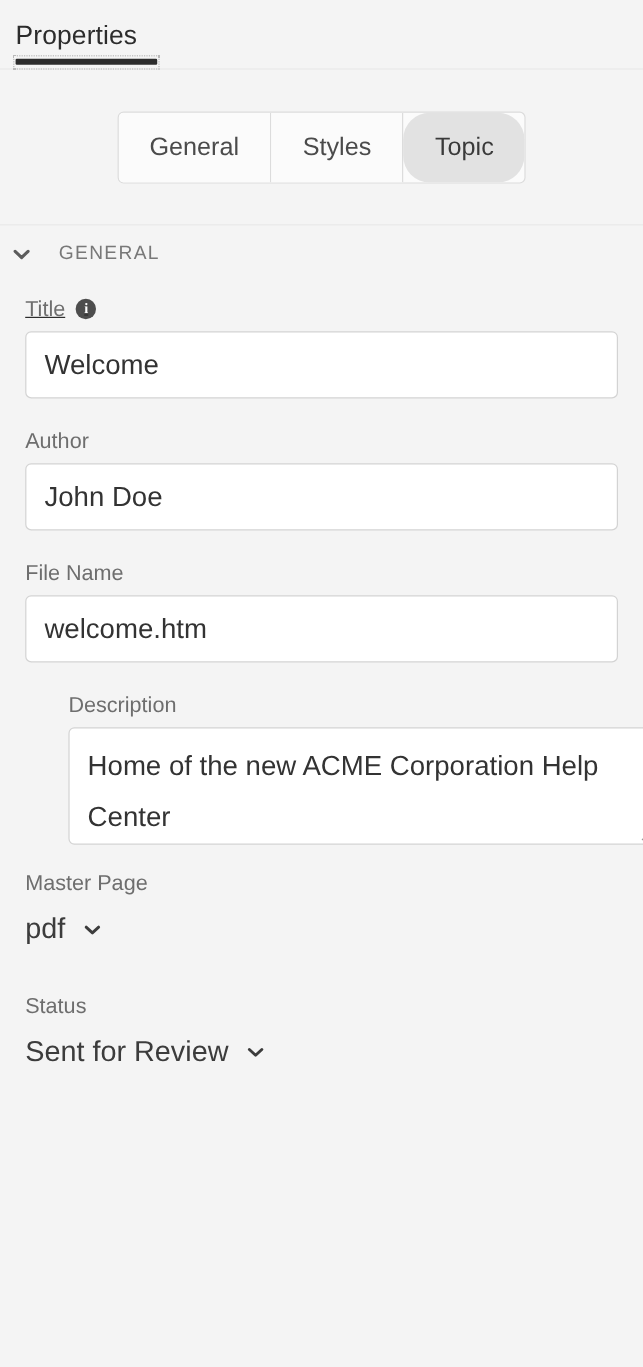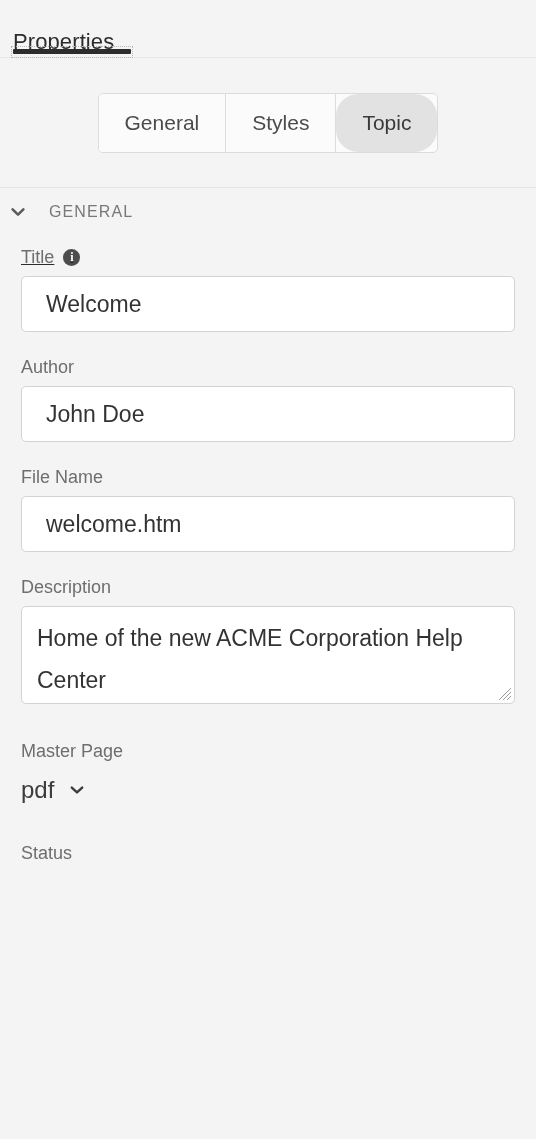--- a/index.html
+++ b/index.html
@@ -24,21 +24,21 @@
     height: 58px;
     background: #f4f4f4;
     border-bottom: 1px solid #e8e8e8;
   }
   .panel-tab {
     position: absolute;
     left: 13px;
     top: 0;
     height: 57px;
     display: flex;
-    align-items: flex-end;
+    align-items: center;
     padding-top: 2px;
   }
   .panel-tab-label {
     font-size: 22px;
     line-height: 30px;
     color: #2c2c2c;
     font-weight: 400;
     letter-spacing: 0.1px;
     white-space: nowrap;
   }
@@ -158,21 +158,21 @@
   }
 
   .text-input {
     width: 494px;
     height: 56px;
     background: #ffffff;
     border: 1px solid #d3d3d3;
     border-radius: 5px;
     font-size: 23px;
     color: #333333;
-    padding: 0 24px;
+    padding: 0 15px;
     font-family: "Liberation Sans", sans-serif;
     outline: none;
   }
 
   .textarea-wrap {
     position: relative;
     width: 494px;
   }
   .text-area {
     width: 494px;
@@ -218,22 +218,22 @@
     height: 22px;
     display: inline-flex;
     align-items: center;
     justify-content: center;
     flex: none;
   }
 
   .sp-title   { margin-top: 10px; text-decoration: underline; }
   .sp-file    { margin-top: 24px; }
   .sp-author  { margin-top: 24px; }
-  .sp-desc    { margin-top: 24px; }
-  .sp-master  { margin-top: 36px; }
+  .sp-desc    { margin-top: 24px; margin-left: 36px; }
+  .sp-master  { margin-top: 21px; }
   .sp-lang    { margin-top: 32px; }
   .sp-status  { margin-top: 32px; }
 </style>
 </head>
 <body>
 
 <div class="panel-header">
   <div class="panel-tab">
     <span class="panel-tab-label">Properties</span>
   </div>
@@ -314,15 +314,23 @@
         </svg>
       </span>
     </div>
   </div>
 
 
   <div class="field sp-status">
     <div class="field-label-row">
       <span class="field-label">Status</span>
     </div>
+    <div class="dropdown">
+      <span class="dropdown-value">Sent for Review</span>
+      <span class="dd-chevron">
+        <svg width="20" height="20" viewBox="0 0 20 20" aria-hidden="true">
+          <path d="M4.8 7.6 L10 12.4 L15.2 7.6" fill="none" stroke="#3c3c3c" stroke-width="2.4" stroke-linecap="round" stroke-linejoin="round"></path>
+        </svg>
+      </span>
+    </div>
   </div>
 
 </div>
 
 </body></html>

